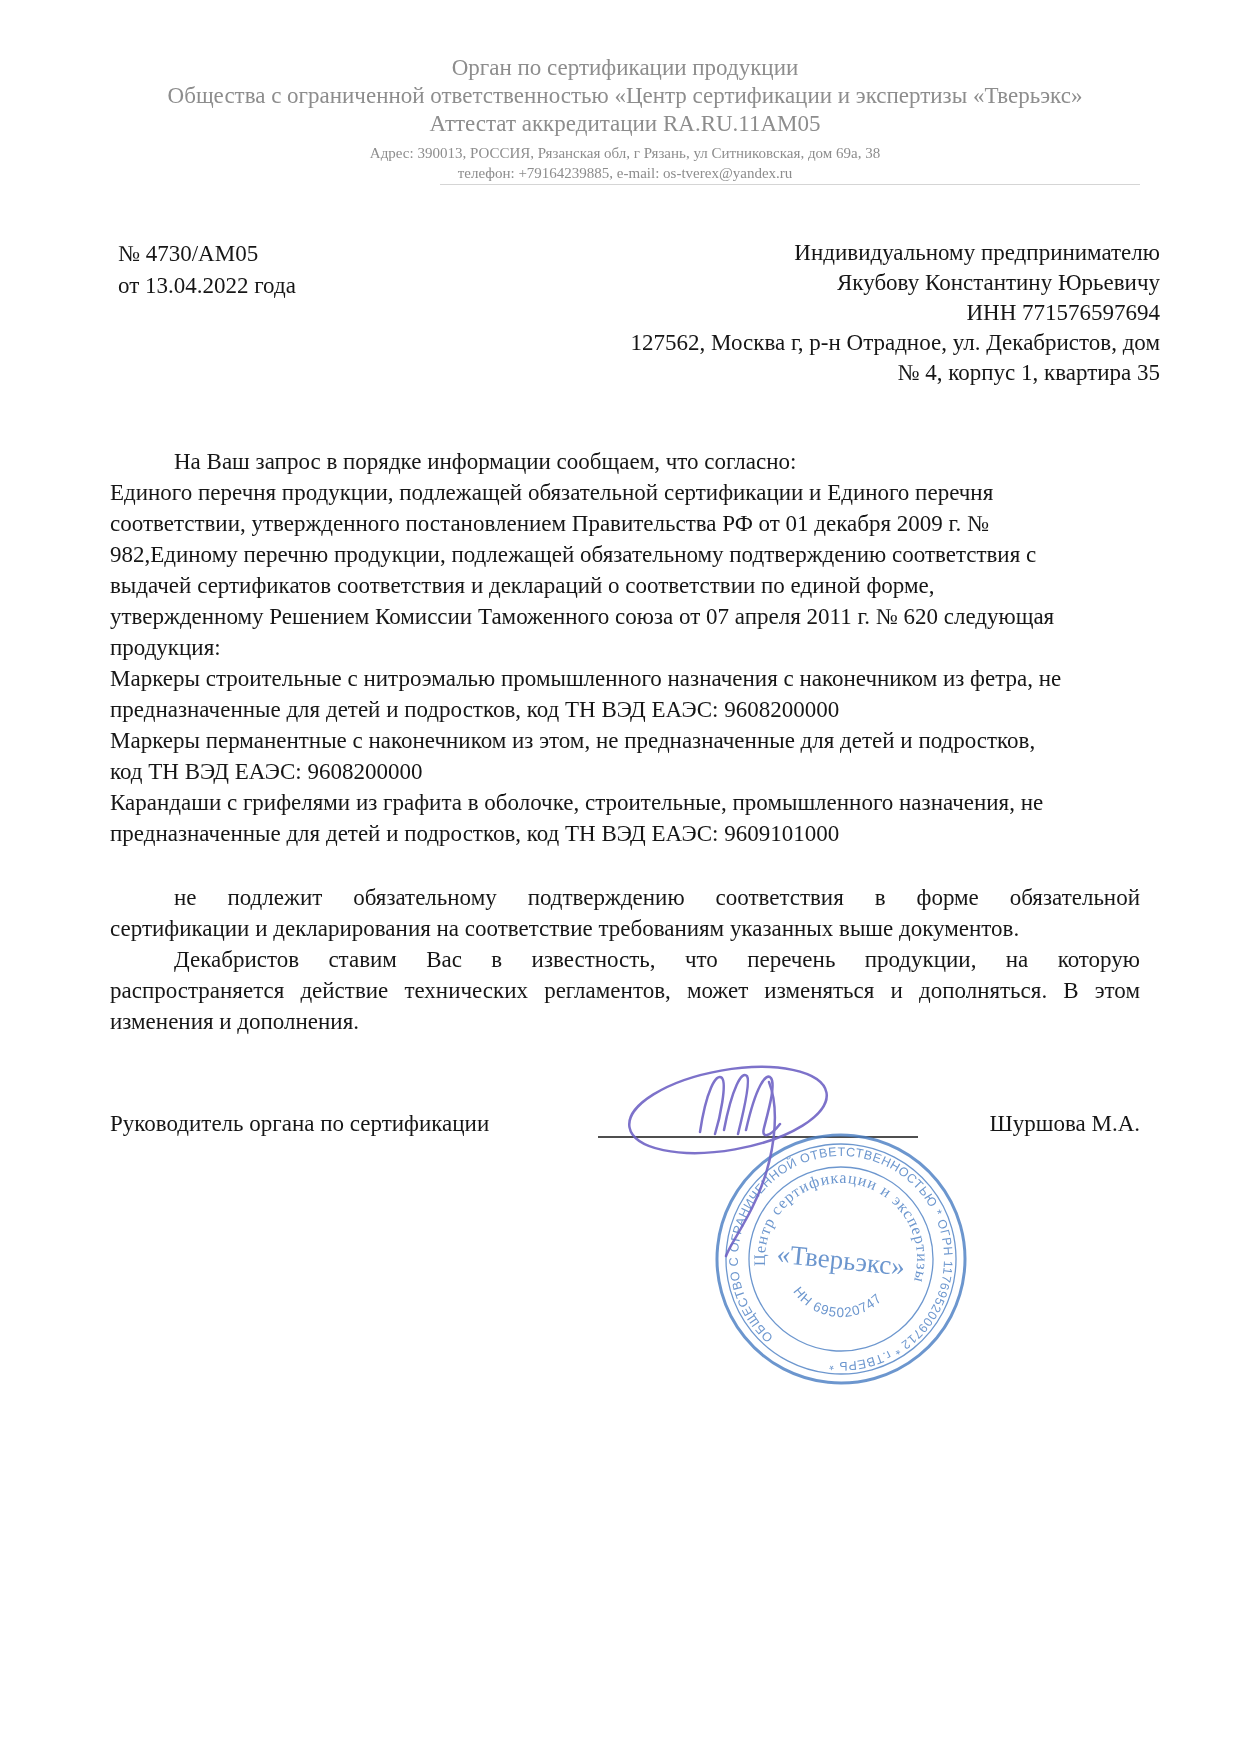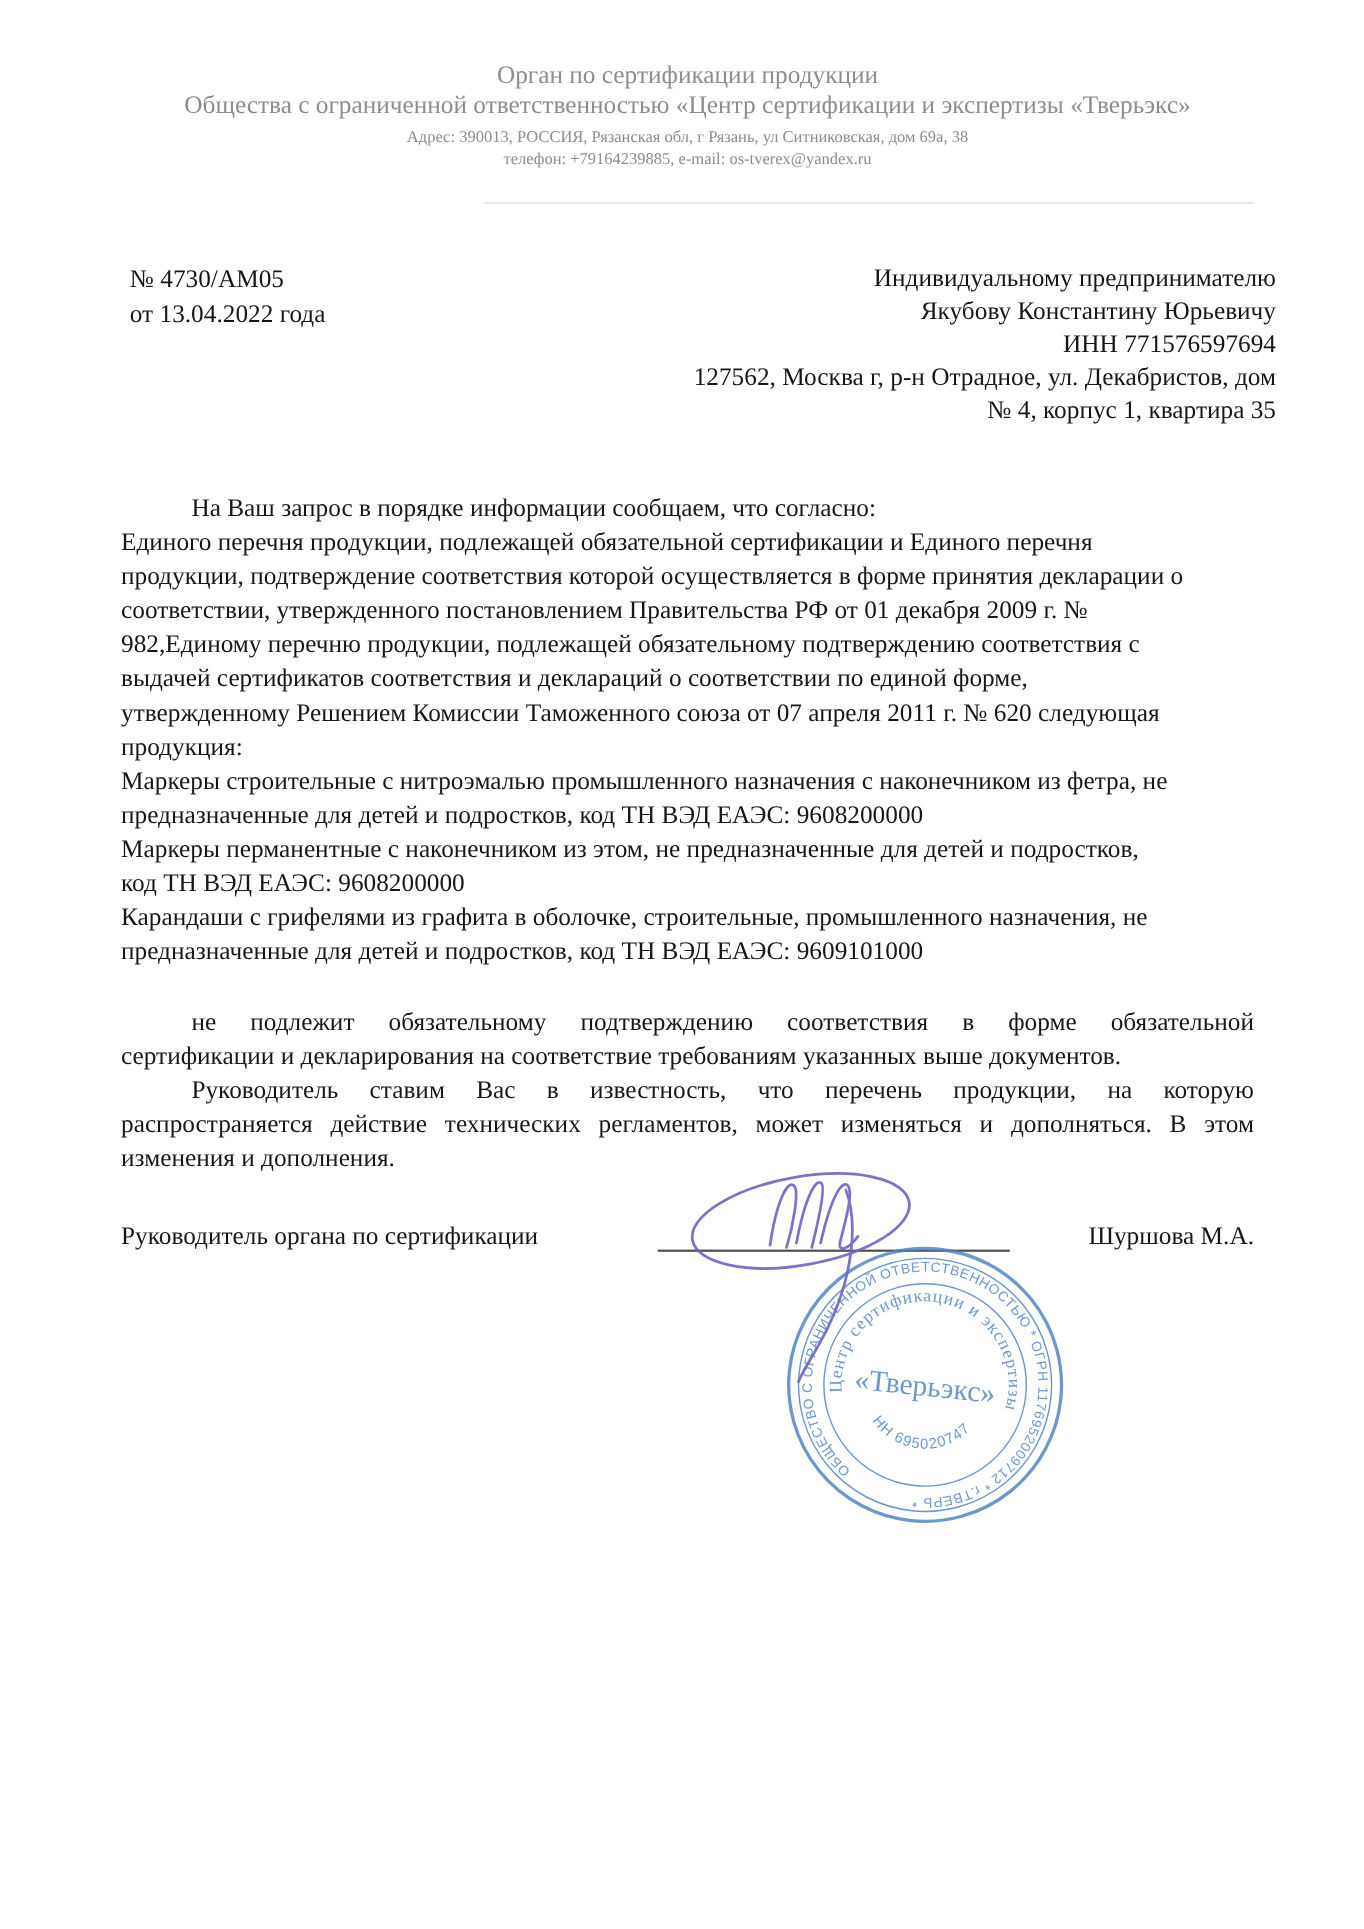--- a/index.html
+++ b/index.html
@@ -44,20 +44,21 @@
   .stamp-center{font-family:"Liberation Serif","DejaVu Serif",serif;font-size:27px;}
 </style>
 </head>
 <body>
 
 <div class="page">
 
   <header class="letterhead">
     <div class="lh-line">Орган по сертификации продукции</div>
     <div class="lh-line">Общества с ограниченной ответственностью «Центр сертификации и экспертизы «Тверьэкс»</div>
+    <div class="lh-line">Аттестат аккредитации RA.RU.11АМ05</div>
     <div class="lh-addr first">Адрес: 390013, РОССИЯ, Рязанская обл, г Рязань, ул Ситниковская, дом 69а, 38</div>
     <div class="lh-addr">телефон: +79164239885, e-mail: os-tverex@yandex.ru</div>
   </header>
   <div class="lh-sep"></div>
 
   <div class="ref">
     <div>№ 4730/АМ05</div>
     <div>от 13.04.2022 года</div>
   </div>
 
@@ -65,35 +66,34 @@
     <div>Индивидуальному предпринимателю</div>
     <div>Якубову Константину Юрьевичу</div>
     <div>ИНН 771576597694</div>
     <div>127562, Москва г, р-н Отрадное, ул. Декабристов, дом</div>
     <div>№ 4, корпус 1, квартира 35</div>
   </div>
 
   <div class="body">
     <div class="ln ind">На Ваш запрос в порядке информации сообщаем, что согласно:</div>
     <div class="ln">Единого перечня продукции, подлежащей обязательной сертификации и Единого перечня</div>
-    <div class="ln">продукции, подтверждение соответствия которой осуществляется в форме принятия декларации о</div>
     <div class="ln">соответствии, утвержденного постановлением Правительства РФ от 01 декабря 2009 г. №</div>
     <div class="ln">982,Единому перечню продукции, подлежащей обязательному подтверждению соответствия с</div>
     <div class="ln">выдачей сертификатов соответствия и деклараций о соответствии по единой форме,</div>
     <div class="ln">утвержденному Решением Комиссии Таможенного союза от 07 апреля 2011 г. № 620 следующая</div>
     <div class="ln">продукция:</div>
     <div class="ln">Маркеры строительные с нитроэмалью промышленного назначения с наконечником из фетра, не</div>
     <div class="ln">предназначенные для детей и подростков, код ТН ВЭД ЕАЭС: 9608200000</div>
     <div class="ln">Маркеры перманентные с наконечником из этом, не предназначенные для детей и подростков,</div>
     <div class="ln">код ТН ВЭД ЕАЭС: 9608200000</div>
     <div class="ln">Карандаши с грифелями из графита в оболочке, строительные, промышленного назначения, не</div>
     <div class="ln">предназначенные для детей и подростков, код ТН ВЭД ЕАЭС: 9609101000</div>
     <div class="ln ind jline gap">не подлежит обязательному подтверждению соответствия в форме обязательной</div>
     <div class="ln">сертификации и декларирования на соответствие требованиям указанных выше документов.</div>
-    <div class="ln ind jline">Руководитель ставим Вас в известность, что перечень продукции, на которую</div>
+    <div class="ln ind jline">Декабристов ставим Вас в известность, что перечень продукции, на которую</div>
     <div class="ln jline">распространяется действие технических регламентов, может изменяться и дополняться. В этом</div>
     <div class="ln">изменения и дополнения.</div>
   </div>
 
   <div class="sigrow">
     <span>Руководитель органа по сертификации</span>
     <span>Шуршова М.А.</span>
   </div>
   <div class="sig-line"></div>
 

